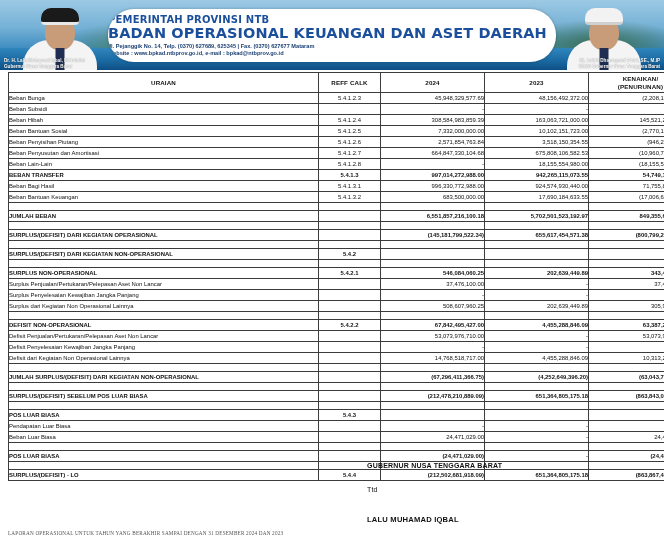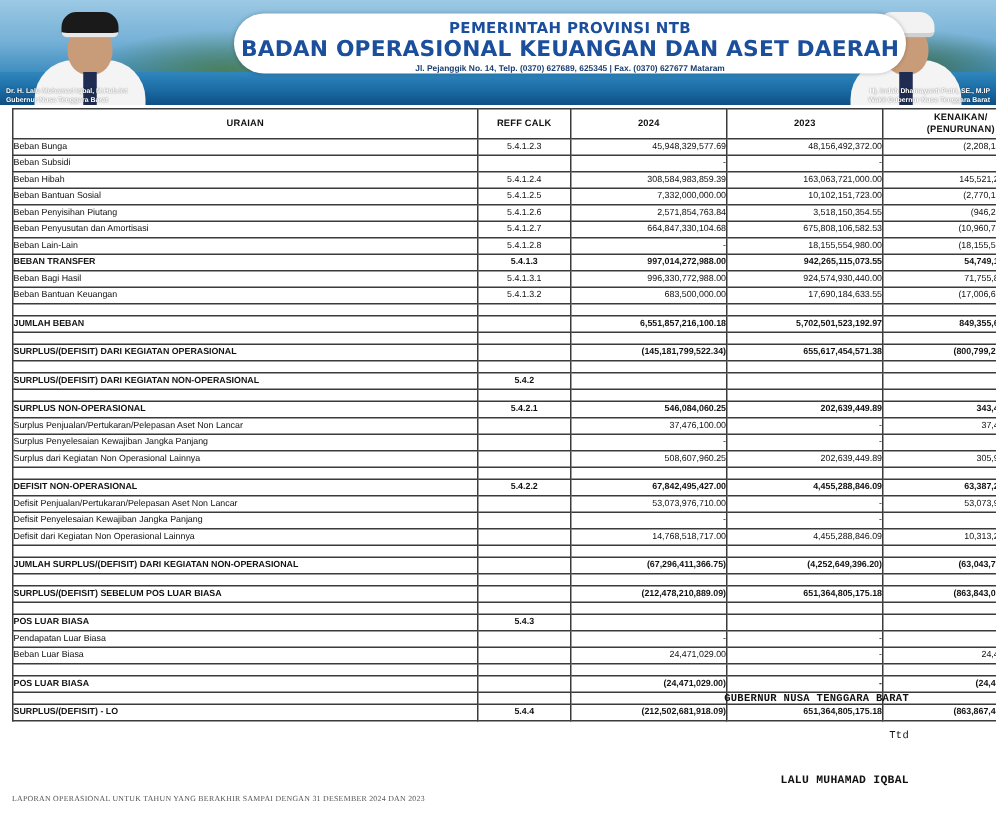--- a/index.html
+++ b/index.html
@@ -37,27 +37,26 @@
     position: absolute;
     left: 0; right: 0; bottom: 0;
     height: 22px;
     background: linear-gradient(to bottom, #2f86bd 0%, #1b6ba4 55%, #0e4f84 100%);
   }
   .banner-plate {
     position: absolute;
     left: 108px;
     top: 9px;
     width: 448px;
-    height: 40px;
+    height: 53px;
     background: #ffffff;
     border-radius: 26px;
     box-shadow: 0 0 3px rgba(0,0,0,0.25);
-    text-align: center;
+    text-align: left;
     overflow: hidden;
-    margin-left: 48px;
   }
   .plate-line1 {
     margin-top: 5px;
     font-size: 10px;
     font-weight: bold;
     letter-spacing: 0.2px;
     color: #1b4f9c;
     font-family: "DejaVu Sans", sans-serif;
   }
   .plate-line2 {
@@ -185,29 +184,28 @@
   tr.spacer > td { height: 7px; }
 
   .lvl1 { padding-left: 6px; }
   .lvl2 { padding-left: 16px; }
   .lvl3 { padding-left: 24px; }
   .bold { font-weight: bold; }
 
   
   .sign {
     position: absolute;
-    right: 58px;
+    right: 47px;
     top: 462px;
     width: 250px;
-    text-align: right;
+    text-align: left;
     font-size: 7px;
     font-weight: bold;
     color: #111;
     letter-spacing: 0.2px;
-    font-family: Liberation Mono, monospace;
   }
   .sign .ttd {
     margin-top: 17px;
     font-weight: normal;
     font-size: 7px;
   }
   .sign .name {
     margin-top: 22px;
     font-size: 7.6px;
     font-weight: bold;

